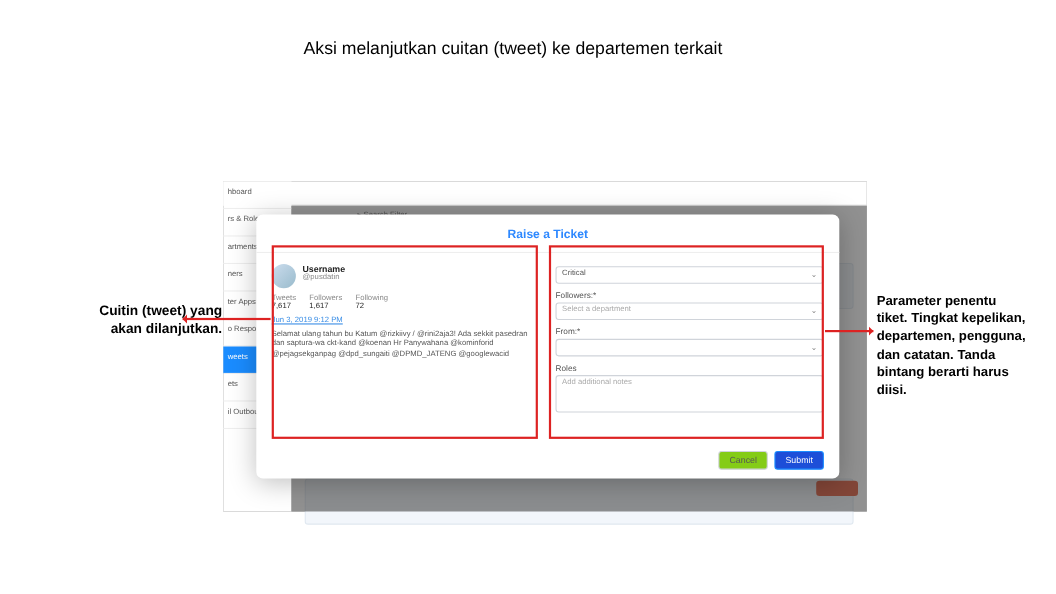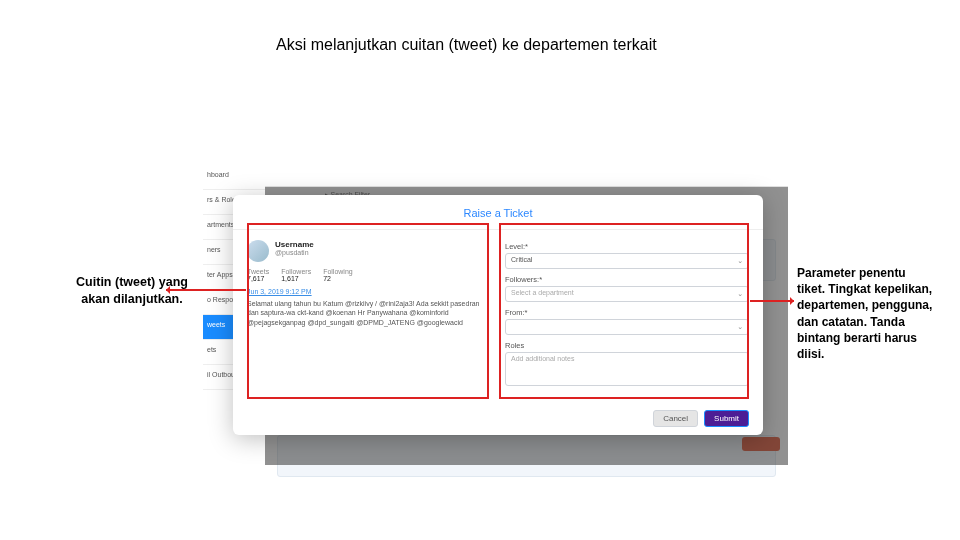--- a/index.html
+++ b/index.html
@@ -1,53 +1,53 @@
 <!DOCTYPE html>
 <html><head>
 <meta charset="utf-8">
 <style>
   * { box-sizing: border-box; margin: 0; padding: 0; }
   body { width: 960px; height: 540px; background: #fff; font-family: Arial, sans-serif; position: relative; overflow: hidden; }
   .title { position: absolute; top: 36px; left: 276px; font-size: 16px; font-weight: 400; }
-  .left-caption { position: absolute; top: 274px; left: 62px; width: 140px; font-size: 12.5px; font-weight: bold; text-align: center; line-height: 1.35; }
+  .left-caption { position: absolute; top: 274px; left: 62px; width: 140px; font-size: 12.5px; font-weight: bold; text-align: right; line-height: 1.35; }
   .right-caption { position: absolute; top: 265px; left: 797px; width: 140px; font-size: 12px; font-weight: bold; line-height: 1.35; }
   .shot { position: absolute; top: 165px; left: 203px; width: 585px; height: 300px; background: #6a6a6a; }
   .shot-header { position: absolute; top: 0; left: 0; right: 0; height: 22px; background: #fff; border-bottom: 1px solid #e0e0e0; }
   .sidebar { position: absolute; top: 0; left: 0; width: 62px; height: 100%; background: #fff; }
   .sidebar-item { height: 25px; border-bottom: 1px solid #eee; padding: 6px 4px; font-size: 7px; color: #555; white-space: nowrap; overflow: hidden; }
   .sidebar-item.active { background: #1a8cff; color: #fff; }
   .backstrip { position: absolute; top: 22px; left: 62px; right: 0; bottom: 0; background: #fff; }
   .bs-filter { position: absolute; top: 4px; left: 60px; font-size: 7px; color: #666; }
   .bs-th { position: absolute; top: 28px; font-size: 6px; color: #888; }
   .bs-row { position: absolute; left: 12px; right: 12px; height: 42px; background: #f2f6fb; border: 1px solid #e0e8f0; border-radius: 3px; }
   .bs-row .mini { position: absolute; font-size: 5px; color: #4a8fd9; }
   .overlay { position: absolute; top: 22px; left: 62px; right: 0; bottom: 0; background: rgba(55,55,55,0.55); }
   .modal { position: absolute; top: 195px; left: 233px; width: 530px; height: 240px; background: #fff; border-radius: 6px; box-shadow: 0 4px 24px rgba(0,0,0,0.25); }
   .modal-head { text-align: center; padding: 8px 0; border-bottom: 1px solid #eee; }
-  .modal-title { font-size: 11px; color: #2d88ff; font-weight: 400; }
+  .modal-title { font-size: 11px; color: #2d88ff; font-weight: 700; }
   .modal-body { display: flex; padding: 10px 14px 0; gap: 14px; }
   .col-l { flex: 1; }
   .col-r { flex: 1; }
   .tw-head { display: flex; gap: 6px; }
   .avatar { width: 22px; height: 22px; border-radius: 50%; background: linear-gradient(135deg,#cde,#9bc); }
   .tw-name { font-size: 8px; font-weight: bold; color: #222; }
   .tw-handle { font-size: 7px; color: #888; }
   .stats { display: flex; gap: 12px; margin-top: 6px; }
   .stat { font-size: 7px; }
   .stat-lbl { color: #888; }
   .stat-val { color: #222; font-weight: 500; }
   .tw-date { font-size: 7px; color: #3a8ee6; margin-top: 6px; text-decoration: underline; }
   .tw-text { font-size: 7px; color: #555; margin-top: 4px; line-height: 1.35; }
   .fld-lbl { font-size: 7.5px; color: #555; margin-top: 2px; }
   .fld { width: 100%; height: 16px; border: 1px solid #d0d4da; border-radius: 3px; margin-top: 2px; font-size: 7px; color: #555; padding: 2px 5px; background: #fff; position: relative; }
   .fld.tall { height: 34px; }
   .chev { position: absolute; right: 5px; top: 50%; transform: translateY(-50%); font-size: 7px; color: #888; }
   .modal-foot { position: absolute; bottom: 8px; right: 14px; display: flex; gap: 6px; }
-  .btn { font-size: 8px; padding: 3px 9px; border-radius: 3px; cursor: pointer; border: 1px solid #d0d4da; background: #e5e5e5; color: #555; }
-  .btn.primary { background: #4c1d95; color: #fff; border-color: #1a8cff; }
+  .btn { font-size: 8px; padding: 3px 9px; border-radius: 3px; cursor: pointer; border: 1px solid #d0d4da; background: #84cc16; color: #555; }
+  .btn.primary { background: #1d4ed8; color: #fff; border-color: #1a8cff; }
   .panel-l-outline { position: absolute; border: 2px solid #d22; pointer-events: none; }
   .arrow { position: absolute; height: 2px; background: #d22; }
   .arrow::before { content: ''; position: absolute; width: 0; height: 0; border: 4px solid transparent; }
   .arrow.right-tip::before { right: -4px; top: -3px; border-left-color: #d22; }
   .arrow.left-tip::before { left: -4px; top: -3px; border-right-color: #d22; }
   .orange-btn { position: absolute; right: 8px; bottom: 14px; width: 38px; height: 14px; background: #e05a3a; border-radius: 3px; }
 </style>
 </head>
 <body>
 
@@ -98,21 +98,20 @@
       </div>
       <div class="stats">
         <div class="stat"><span class="stat-lbl">Tweets</span><br><span class="stat-val">7,617</span></div>
         <div class="stat"><span class="stat-lbl">Followers</span><br><span class="stat-val">1,617</span></div>
         <div class="stat"><span class="stat-lbl">Following</span><br><span class="stat-val">72</span></div>
       </div>
       <div class="tw-date">Jun 3, 2019 9:12 PM</div>
       <div class="tw-text">Selamat ulang tahun bu Katum @rizkiivy / @rini2aja3! Ada sekkit pasedran dan saptura-wa ckt-kand @koenan Hr Panywahana @kominforid @pejagsekganpag @dpd_sungaiti @DPMD_JATENG @googlewacid</div>
     </div>
     <div class="col-r">
-      <div class="fld-lbl">Level:*</div>
       <div class="fld"><span>Critical</span><span class="chev">⌄</span></div>
       <div class="fld-lbl" style="margin-top:6px">Followers:*</div>
       <div class="fld"><span style="color:#aaa">Select a department</span><span class="chev">⌄</span></div>
       <div class="fld-lbl" style="margin-top:6px">From:*</div>
       <div class="fld">
           <span class="chev">⌄</span>
         </div>
       <div class="fld-lbl" style="margin-top:6px">Roles</div>
       <div class="fld tall"><span style="color:#aaa">Add additional notes</span></div>
     </div>

